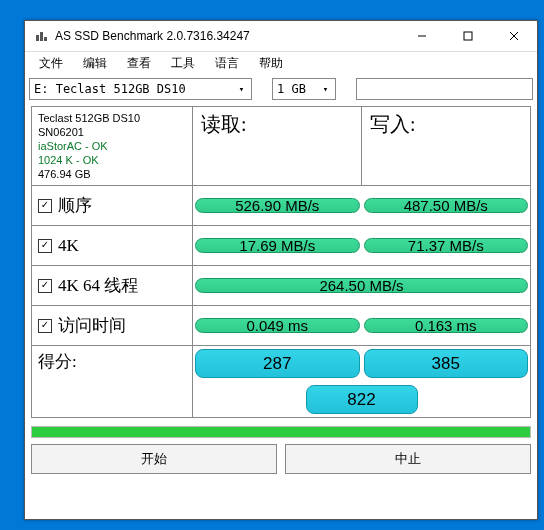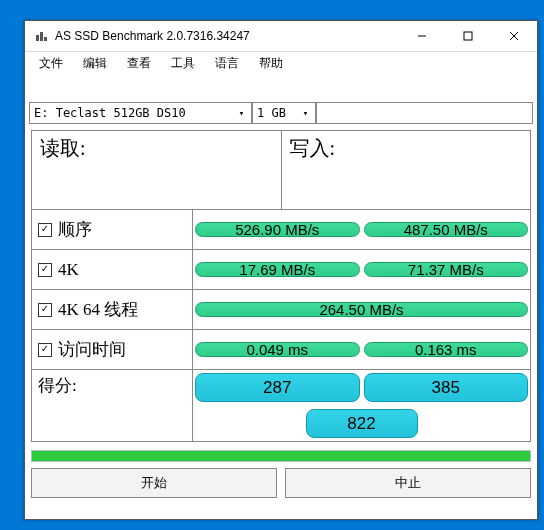--- a/index.html
+++ b/index.html
@@ -60,23 +60,22 @@
 }
 .menu-item {
   padding: 2px 10px;
   cursor: default;
 }
 .toolbar {
   height: 26px;
   display: flex;
   align-items: center;
   padding: 2px 4px 4px 4px;
-  gap: 0;
+  gap: 20px;
   font-size: 12px;
-  margin-top: 24px;
 }
 .combo {
   border: 1px solid #888;
   background: #fff;
   height: 20px;
   display: flex;
   align-items: center;
   padding: 0 2px 0 4px;
   font-family: "SimSun", monospace;
   font-size: 12px;
@@ -288,20 +287,27 @@
       <span class="combo-text">1 GB</span>
       <span class="combo-arrow">▾</span>
     </div>
     <div class="textbox"></div>
   </div>
 
   <div class="content">
     <div class="grid">
 
       <div class="grid-header">
+        <div class="info-cell">
+          <div>Teclast 512GB DS10</div>
+          <div>SN06201</div>
+          <div class="line-ok">iaStorAC - OK</div>
+          <div class="line-ok">1024 K - OK</div>
+          <div>476.94 GB</div>
+        </div>
         <div class="hdr-cell">读取:</div>
         <div class="hdr-cell">写入:</div>
       </div>
 
       <div class="grid-row">
         <div class="row-label">
           <span class="chk">✓</span>
           <span>顺序</span>
         </div>
         <div class="row-values">

